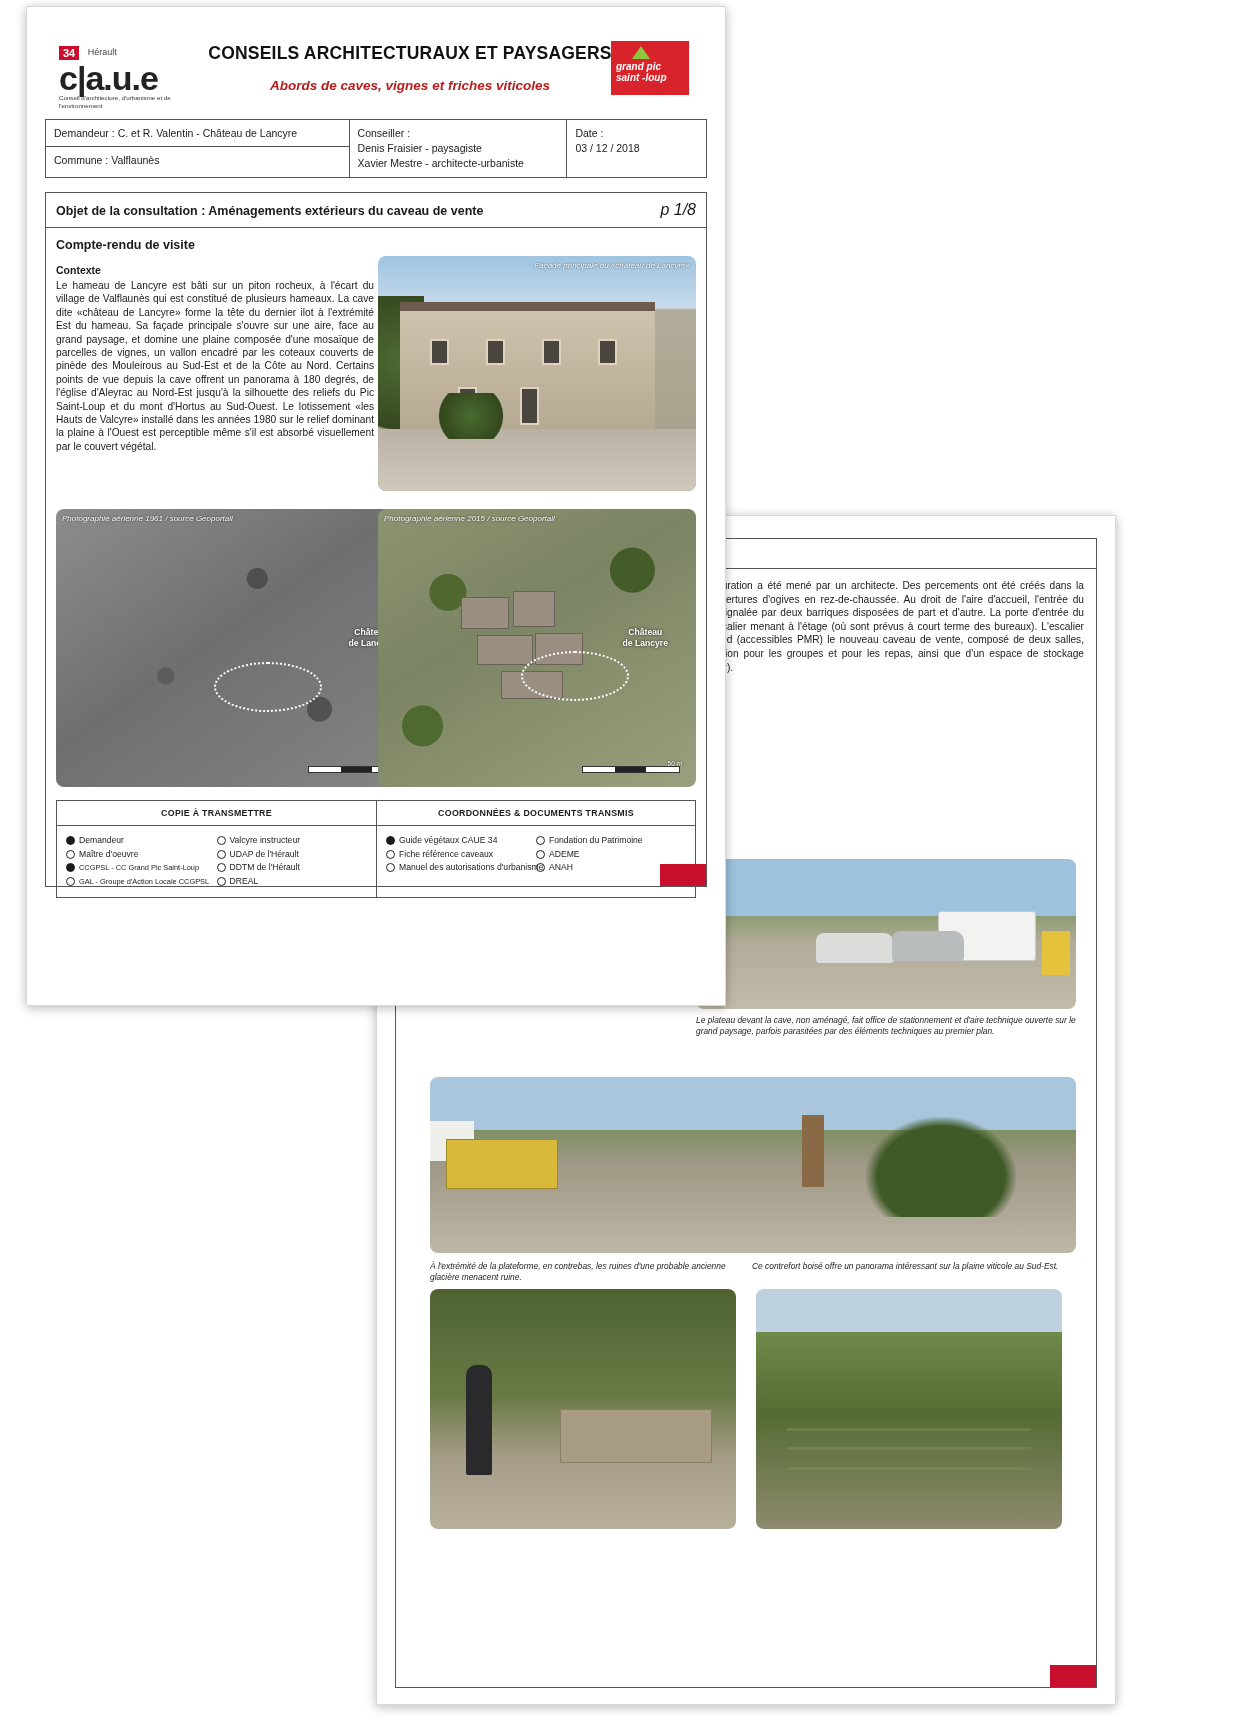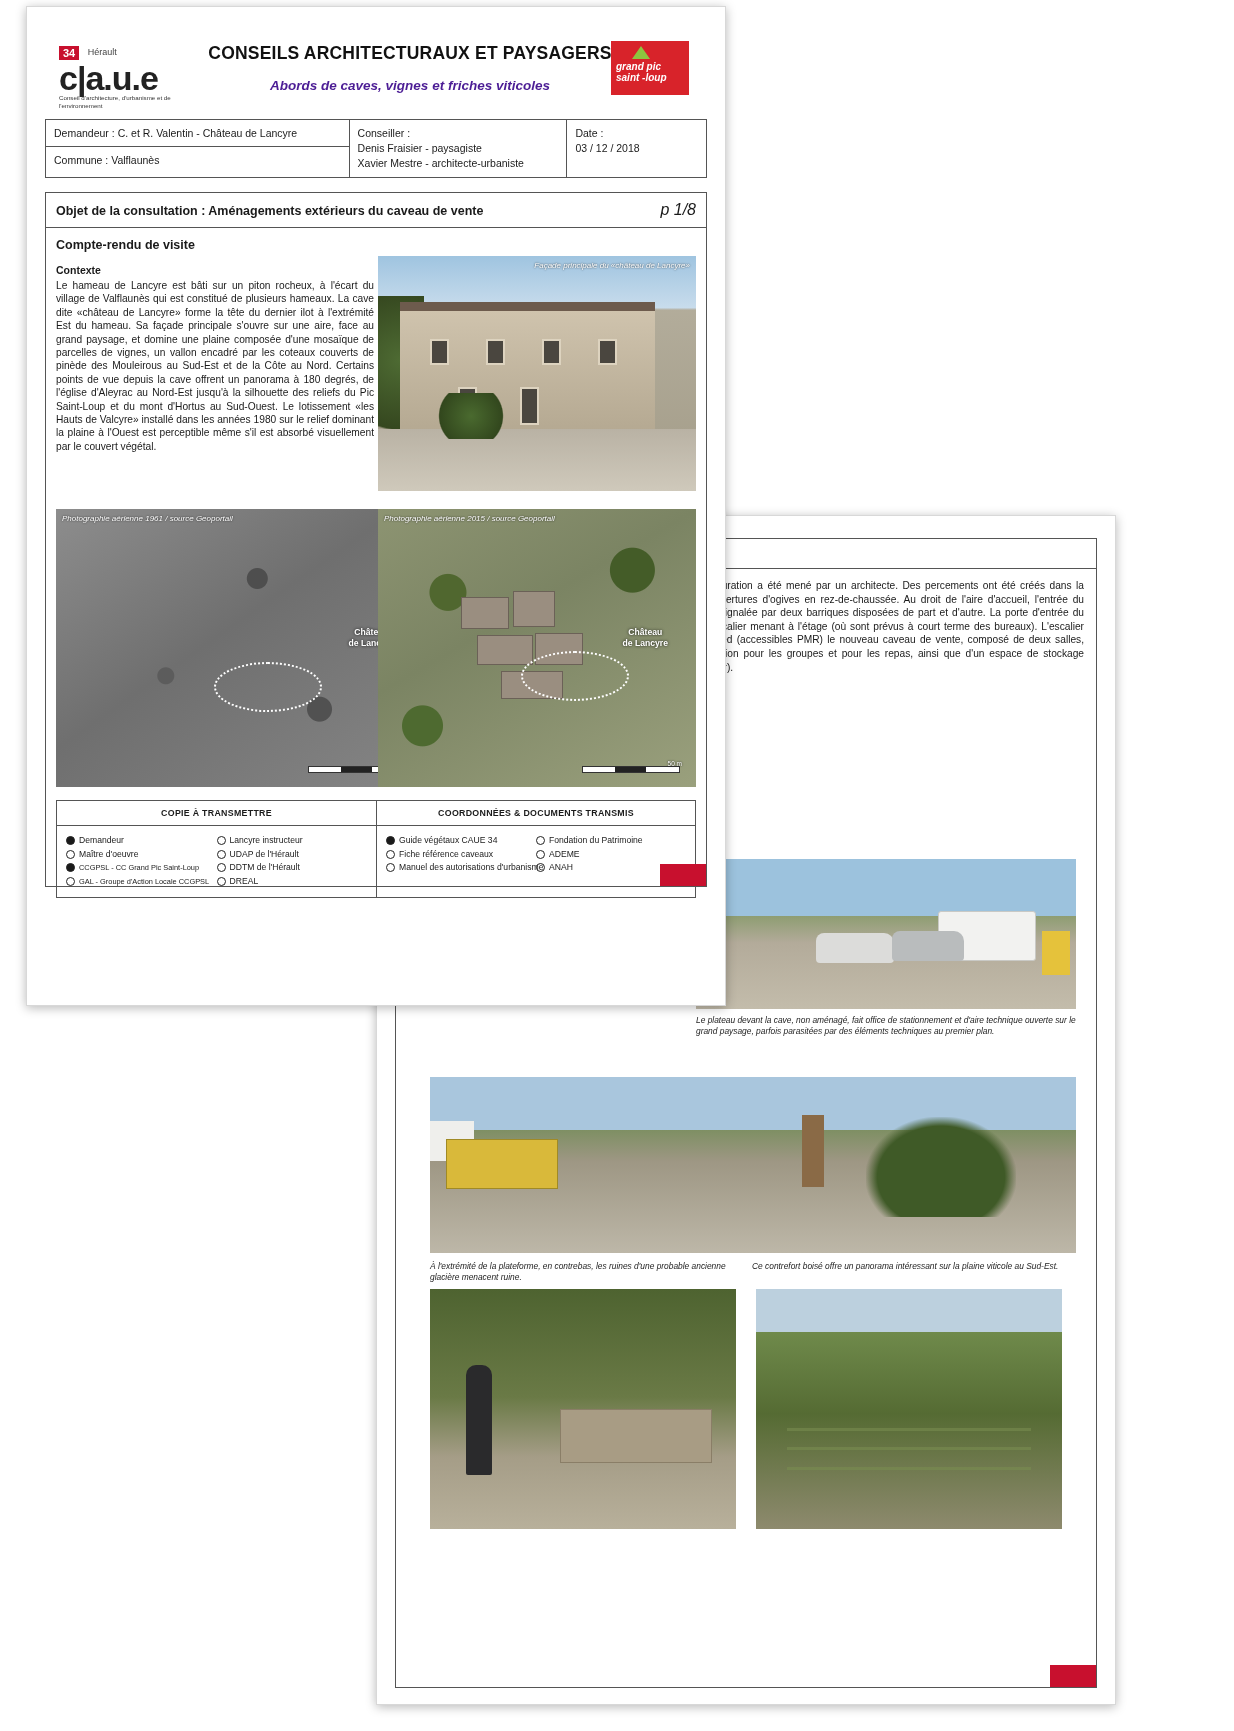--- a/index.html
+++ b/index.html
@@ -98,21 +98,21 @@
     font-size: 17.5px;
     font-weight: bold;
     letter-spacing: 0.2px;
     color: #111;
   }
   .hdr-titles .t2 {
     font-size: 13.5px;
     font-style: italic;
     font-weight: bold;
     margin-top: 14px;
-    color: #4c1d95;
+    color: #b91c1c;
   }
   .logo-gpsl {
     position: absolute;
     right: 18px;
     top: 20px;
     width: 78px;
     height: 54px;
     background: #d8232a;
     color: #fff;
     font-size: 10px;
@@ -189,20 +189,21 @@
     line-height: 13.4px;
     text-align: justify;
     width: 318px;
   }
 
   
   .photo {
     position: relative;
     overflow: hidden;
     background: #8a8a84;
+    border-radius: 8px;
   }
   .cap-in {
     position: absolute;
     font-size: 8px;
     font-style: italic;
     color: #fff;
     text-shadow: 0 0 2px rgba(0,0,0,.8);
     z-index: 5;
   }
   .cap-out {
@@ -652,21 +653,21 @@
                   <span>CCGPSL - CC Grand Pic Saint-Loup</span>
                 </div>
                 <div class="opt small">
                   <span class="dot"></span>
                   <span>GAL - Groupe d'Action Locale CCGPSL</span>
                 </div>
               </div>
             <div class="bcol" id="copie-col-2">
                 <div class="opt">
                   <span class="dot"></span>
-                  <span>Lancyre instructeur</span>
+                  <span>Valcyre instructeur</span>
                 </div>
                 <div class="opt">
                   <span class="dot"></span>
                   <span>UDAP de l'Hérault</span>
                 </div>
                 <div class="opt">
                   <span class="dot"></span>
                   <span>DDTM de l'Hérault</span>
                 </div>
                 <div class="opt">

